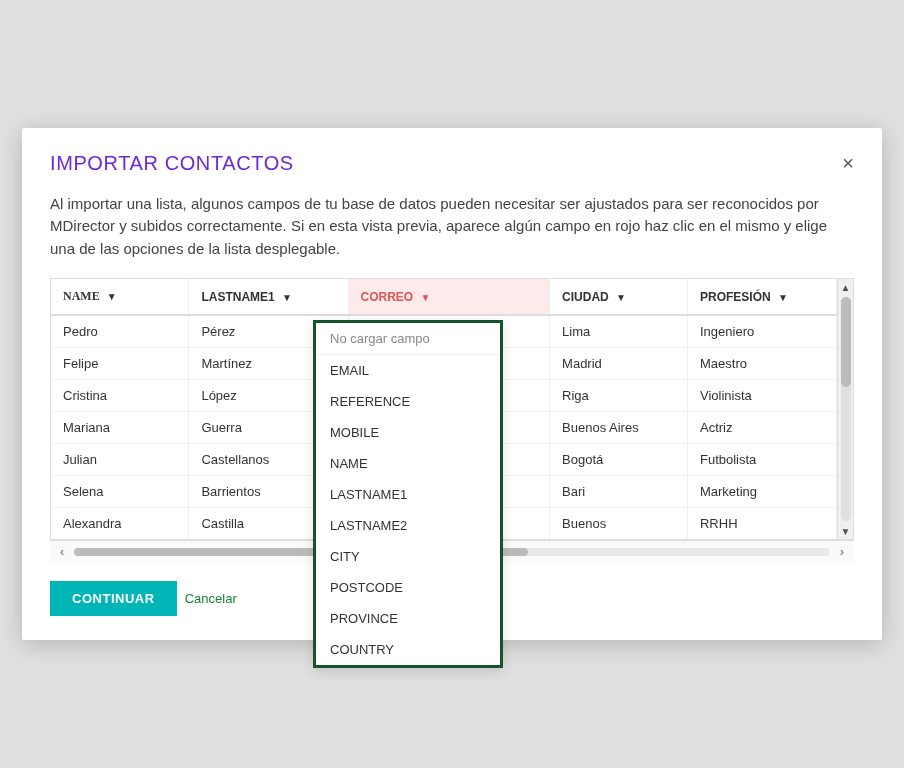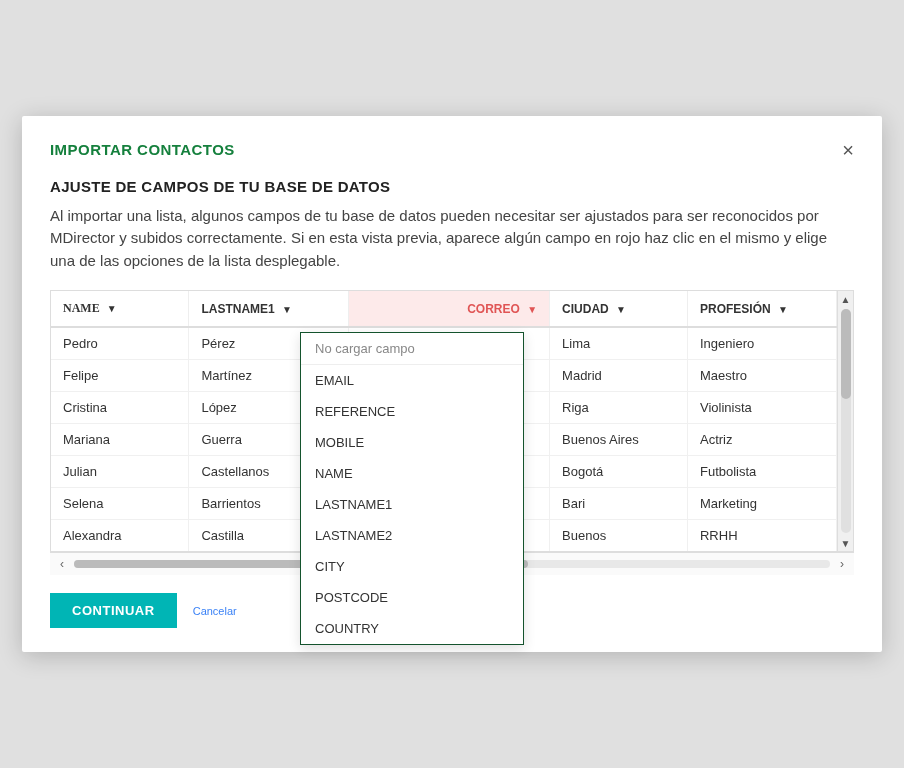--- a/index.html
+++ b/index.html
@@ -21,23 +21,23 @@
       padding: 24px 28px 24px 28px;
       position: relative;
     }
     .modal-header {
       display: flex;
       justify-content: space-between;
       align-items: center;
       margin-bottom: 18px;
     }
     .modal-title {
-      font-size: 15px;
-      font-weight: bold;
-      color: #15803d;
+      font-size: 20px;
+      font-weight: normal;
+      color: #6d28d9;
       letter-spacing: 0.03em;
     }
     .close-btn {
       background: none;
       border: none;
       font-size: 20px;
       cursor: pointer;
       color: #555;
       line-height: 1;
     }
@@ -95,32 +95,32 @@
       border-bottom: 1px solid #f0f0f0;
       border-right: 1px solid #f0f0f0;
       color: #333;
       white-space: nowrap;
       overflow: hidden;
       text-overflow: ellipsis;
     }
     tbody tr:last-child td { border-bottom: none; }
     .col-name { width: 130px; font-family: Liberation Serif, serif; }
     .col-lastname { width: 150px; }
-    .col-correo { width: 190px; text-align: right; }
+    .col-correo { width: 190px; }
     .col-ciudad { width: 130px; margin-left: 46px; }
     .col-profesion { width: 140px; }
 
     
     .dropdown-overlay {
       position: absolute;
-      left: 250px;
+      left: 263px;
       top: 42px;
-      width: 224px;
+      width: 190px;
       background: #fff;
-      border: 1px solid #14532d;
+      border: 3px solid #14532d;
       box-shadow: 0 4px 12px rgba(0,0,0,0.12);
       z-index: 10;
     }
     .dropdown-item {
       padding: 8px 14px;
       cursor: pointer;
       color: #333;
       font-size: 13px;
       white-space: nowrap;
     }
@@ -203,51 +203,50 @@
       height: 40%;
       background: #bbb;
       border-radius: 5px;
     }
 
     
     .modal-footer {
       display: flex;
       align-items: center;
       margin-top: 18px;
-      gap: 16px;
+      gap: 8px;
     }
     .btn-continuar {
       background: #00b5b5;
       color: #fff;
       border: none;
       padding: 10px 22px;
       font-size: 13px;
       font-weight: bold;
       cursor: pointer;
       letter-spacing: 0.04em;
     }
     .btn-cancelar {
       background: none;
       border: none;
-      color: #3b82f6;
-      font-size: 11px;
+      color: #15803d;
+      font-size: 13px;
       cursor: pointer;
     }
   </style>
 </head>
 <body>
 
 <div class="modal">
 
   <div class="modal-header">
     <span class="modal-title">IMPORTAR CONTACTOS</span>
     <button class="close-btn">×</button>
   </div>
 
-  <div class="section-title">AJUSTE DE CAMPOS DE TU BASE DE DATOS</div>
 
   <p class="description">Al importar una lista, algunos campos de tu base de datos pueden necesitar ser ajustados para ser reconocidos por MDirector y subidos correctamente. Si en esta vista previa, aparece algún campo en rojo haz clic en el mismo y elige una de las opciones de la lista desplegable.</p>
 
   <div style="position:relative;">
     <div class="table-wrapper">
       <table>
         <thead>
           <tr>
             <th class="col-name">
               <span>NAME</span>
@@ -352,20 +351,21 @@
     <div class="dropdown-overlay" id="dropdown-menu">
     <div class="dropdown-item first-item">No cargar campo</div>
         <div class="dropdown-item">EMAIL</div>
         <div class="dropdown-item">REFERENCE</div>
         <div class="dropdown-item">MOBILE</div>
         <div class="dropdown-item">NAME</div>
         <div class="dropdown-item">LASTNAME1</div>
         <div class="dropdown-item">LASTNAME2</div>
         <div class="dropdown-item">CITY</div>
         <div class="dropdown-item">POSTCODE</div>
+        <div class="dropdown-item">PROVINCE</div>
         <div class="dropdown-item">COUNTRY</div>
       </div>
   </div>
 
   <div class="modal-footer">
     <button class="btn-continuar">CONTINUAR</button>
     <button class="btn-cancelar">Cancelar</button>
   </div>
 </div>
 

